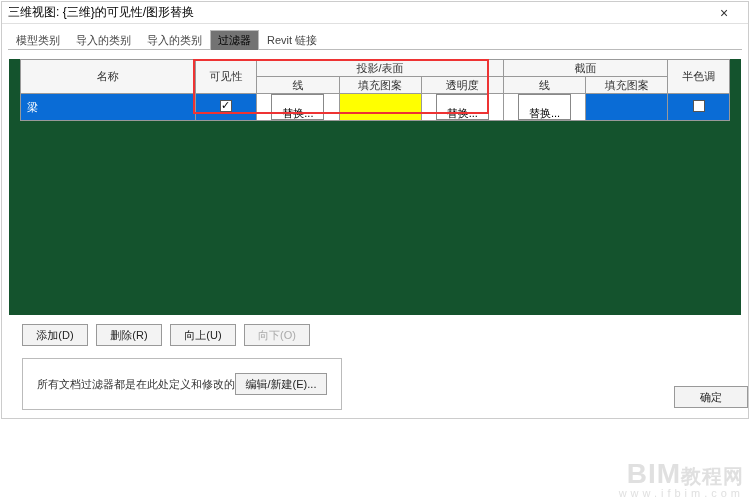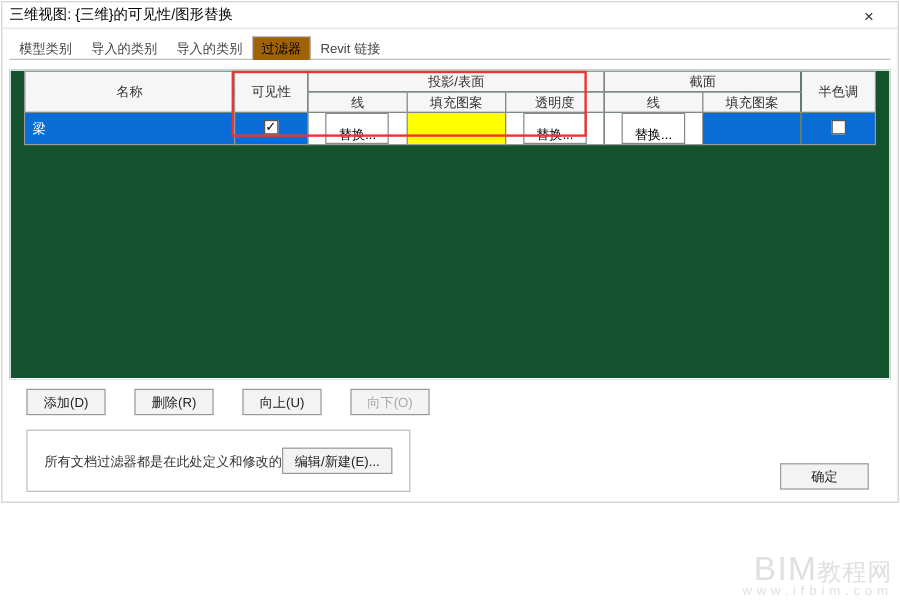--- a/index.html
+++ b/index.html
@@ -4,41 +4,41 @@
 <style>
   * { box-sizing: border-box; margin: 0; padding: 0; }
   html, body { width: 750px; height: 501px; font-family: "Microsoft YaHei", Arial, sans-serif; font-size: 11px; color: #333; background: #fff; position: relative; }
   .outer { border: 1px solid #ccc; width: 748px; height: 418px; position: relative; overflow: hidden; margin: 1px; }
   .titlebar { height: 22px; display: flex; align-items: center; padding: 0 6px; background: #fff; border-bottom: 1px solid #e0e0e0; }
   .titlebar .title-text { flex: 1; font-size: 12px; color: #000; }
   .titlebar .close { width: 36px; height: 20px; display: flex; align-items: center; justify-content: center; font-size: 14px; color: #333; }
   .client { padding: 6px 6px 0 6px; position: relative; height: calc(100% - 22px); display: flex; flex-direction: column; }
   .tabs { display: flex; gap: 0; border-bottom: 1px solid #bbb; height: 20px; }
   .tab { padding: 2px 7px; border: 1px solid transparent; border-bottom: none; margin-bottom: -1px; font-size: 11px; color: #444; }
-  .tab.active { background: #a16207; border-color: #bbb; color: #000; }
+  .tab.active { background: #737373; border-color: #bbb; color: #000; }
   .grid-wrap { margin-top: 8px; border: 1px solid #fff; height: 258px; background: #14532d; position: relative; }
   table.grid { border-collapse: collapse; width: 710px; table-layout: fixed; margin: 0 auto; }
   table.grid th, table.grid td { border: 1px solid #999; font-size: 11px; text-align: center; height: 17px; background: #fff; overflow: hidden; white-space: nowrap; }
   table.grid th { background: #f6f6f6; font-weight: normal; color: #333; }
   table.grid tr.datarow td { background: #0a6cd6; color: #fff; }
   table.grid tr.datarow td.namecell { text-align: left; padding-left: 6px; }
   table.grid tr.datarow td.btncell { background: #fff; color: #000; }
   .cell-inbtn { display: inline-block; background: #fff; border: 1px solid #888; padding: 12px 10px; height: 14px; line-height: 13px; font-size: 11px; color: #000; }
   .yellowcell { background: #ffff00 !important; }
   .chk { width: 12px; height: 12px; border: 1px solid #555; display: inline-block; background: #fff; position: relative; }
   .chk.on::after { content: "✓"; position: absolute; left: 0; top: -2px; font-size: 11px; color: #000; }
   .red-mark { position: absolute; border: 2px solid #e33; pointer-events: none; }
-  .btnrow { padding: 8px 14px 0 14px; display: flex; gap: 24px; }
+  .btnrow { padding: 8px 14px 0 14px; display: flex; gap: 8px; }
   .btn { min-width: 66px; height: 22px; border: 1px solid #999; background: #f3f3f3; display: flex; align-items: center; justify-content: center; font-size: 11px; color: #222; padding: 0 8px; }
   .btn.disabled { color: #aaa; }
   .group { margin: 12px 14px 0 14px; border: 1px solid #bbb; height: 52px; width: 320px; display: flex; align-items: center; padding: 0 14px; }
   .group span.lbl { flex: 1; color: #333; }
-  .footer { position: absolute; right: 24px; bottom: 10px; display: flex; gap: 12px; align-items: flex-end; }
+  .footer { position: absolute; right: 0; bottom: 10px; display: flex; gap: 12px; align-items: flex-end; }
   .watermark { position: absolute; right: 6px; bottom: 2px; text-align: right; line-height: 1; }
-  .watermark .big { font-size: 28px; font-weight: 400; color: #e0e0e0; letter-spacing: 1px; }
+  .watermark .big { font-size: 28px; font-weight: 700; color: #e0e0e0; letter-spacing: 1px; }
   .watermark .big .cn { font-size: 20px; }
   .watermark .url { font-size: 11px; color: #e0e0e0; letter-spacing: 4px; }
 </style>
 </head>
 <body>
 
 <div class="outer">
   <div class="titlebar">
     <div class="title-text">三维视图: {三维}的可见性/图形替换</div>
     <div class="close">×</div>

